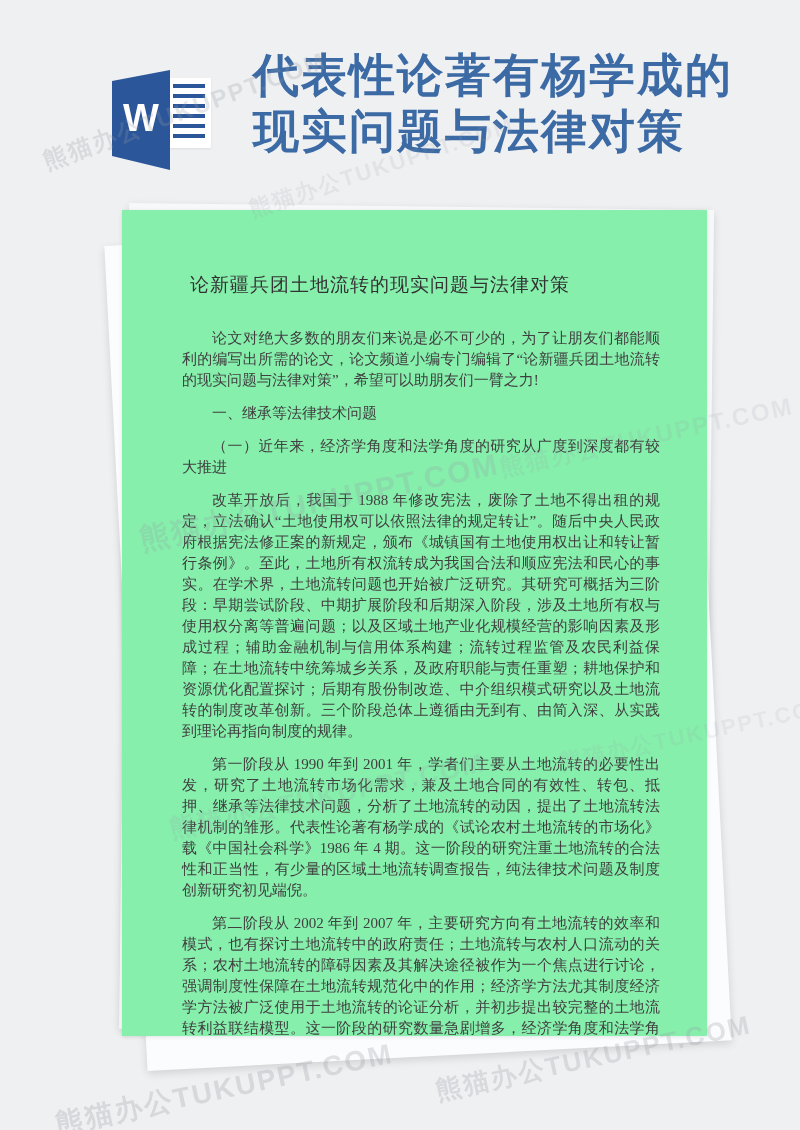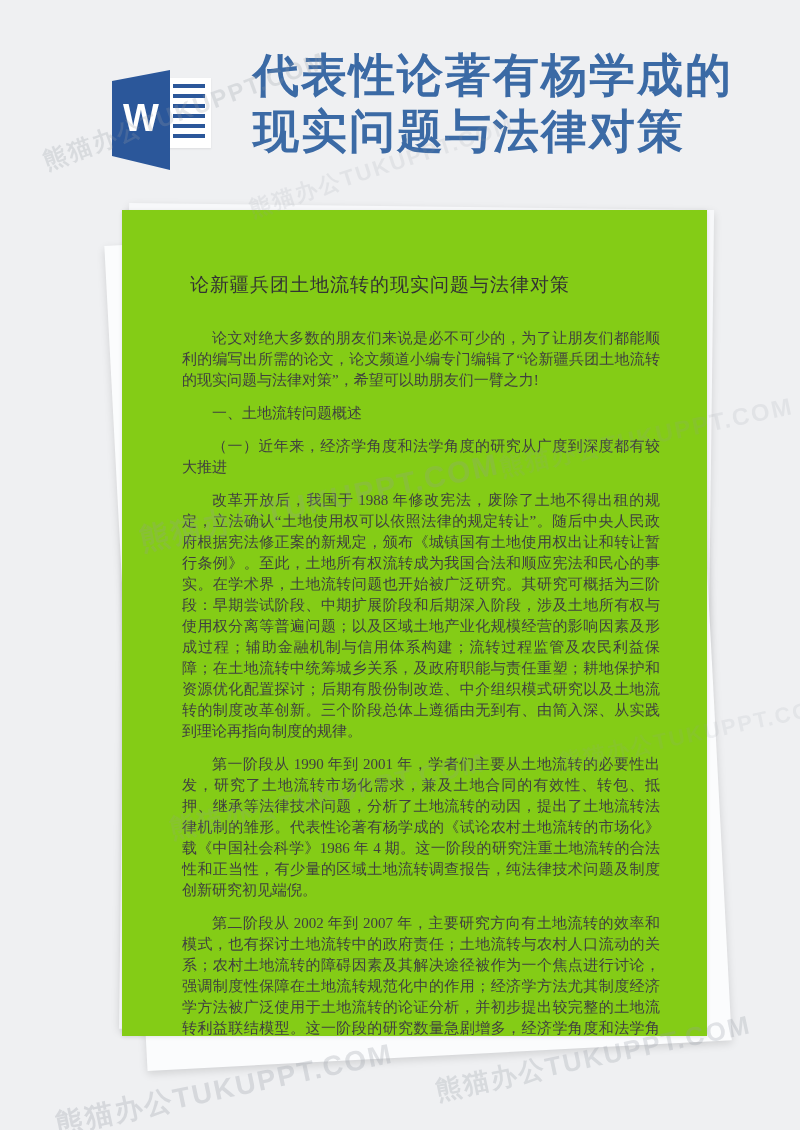--- a/index.html
+++ b/index.html
@@ -35,21 +35,21 @@
 
   
   .page-behind {
     position:absolute; left:122px; top:210px; width:585px; height:826px;
     background:#fbfcfd; box-shadow:0 3px 9px rgba(0,0,0,0.13);
   }
   .page-behind.b2 { transform:rotate(0.7deg) translate(0,-5px); transform-origin:30% 70%; background:#f7f8fa; }
   .page-behind.b1 { transform:rotate(-3deg) translate(-6px,14px); transform-origin:70% 30%; }
   .paper {
     position:absolute; left:122px; top:210px; width:585px; height:826px;
-    background:#84cc16; box-shadow:0 1px 4px rgba(0,0,0,0.10);
+    background:#86efac; box-shadow:0 1px 4px rgba(0,0,0,0.10);
     overflow:hidden;
   }
   .doc-content { position:absolute; left:60px; top:62px; width:478px; }
   .doc-title {
     font-family:"Liberation Serif", serif; font-weight:normal;
     font-size:19px; color:#333333; letter-spacing:1px;
     margin:0 0 30px 8px; white-space:nowrap;
   }
   .doc-para {
     font-family:"Liberation Serif", serif;
@@ -70,21 +70,21 @@
 
 <div class="stage">
 
   <div class="page-behind b2"></div>
   <div class="page-behind b1"></div>
 
   <div class="paper">
     <div class="doc-content">
       <div class="doc-title">论新疆兵团土地流转的现实问题与法律对策</div>
       <p class="doc-para">论文对绝大多数的朋友们来说是必不可少的，为了让朋友们都能顺利的编写出所需的论文，论文频道小编专门编辑了“论新疆兵团土地流转的现实问题与法律对策”，希望可以助朋友们一臂之力!</p>
-      <p class="doc-para">一、土地流转问题概述</p>
+      <p class="doc-para">一、继承等法律技术问题</p>
       <p class="doc-para">（一）近年来，经济学角度和法学角度的研究从广度到深度都有较大推进</p>
       <p class="doc-para">改革开放后，我国于 1988 年修改宪法，废除了土地不得出租的规定，立法确认“土地使用权可以依照法律的规定转让”。随后中央人民政府根据宪法修正案的新规定，颁布《城镇国有土地使用权出让和转让暂行条例》。至此，土地所有权流转成为我国合法和顺应宪法和民心的事实。在学术界，土地流转问题也开始被广泛研究。其研究可概括为三阶段：早期尝试阶段、中期扩展阶段和后期深入阶段，涉及土地所有权与使用权分离等普遍问题；以及区域土地产业化规模经营的影响因素及形成过程；辅助金融机制与信用体系构建；流转过程监管及农民利益保障；在土地流转中统筹城乡关系，及政府职能与责任重塑；耕地保护和资源优化配置探讨；后期有股份制改造、中介组织模式研究以及土地流转的制度改革创新。三个阶段总体上遵循由无到有、由简入深、从实践到理论再指向制度的规律。</p>
       <p class="doc-para">第一阶段从 1990 年到 2001 年，学者们主要从土地流转的必要性出发，研究了土地流转市场化需求，兼及土地合同的有效性、转包、抵押、继承等法律技术问题，分析了土地流转的动因，提出了土地流转法律机制的雏形。代表性论著有杨学成的《试论农村土地流转的市场化》载《中国社会科学》1986 年 4 期。这一阶段的研究注重土地流转的合法性和正当性，有少量的区域土地流转调查报告，纯法律技术问题及制度创新研究初见端倪。</p>
       <p class="doc-para">第二阶段从 2002 年到 2007 年，主要研究方向有土地流转的效率和模式，也有探讨土地流转中的政府责任；土地流转与农村人口流动的关系；农村土地流转的障碍因素及其解决途径被作为一个焦点进行讨论，强调制度性保障在土地流转规范化中的作用；经济学方法尤其制度经济学方法被广泛使用于土地流转的论证分析，并初步提出较完整的土地流转利益联结模型。这一阶段的研究数量急剧增多，经济学角度和法学角度的研究从广度到深度都有较大推进，应该与党的十六大报告“积极推进农业产业化经营”的指导正相关。</p>
 
     </div>
   </div>
 
   <div class="word-icon">
     <div class="word-page">

